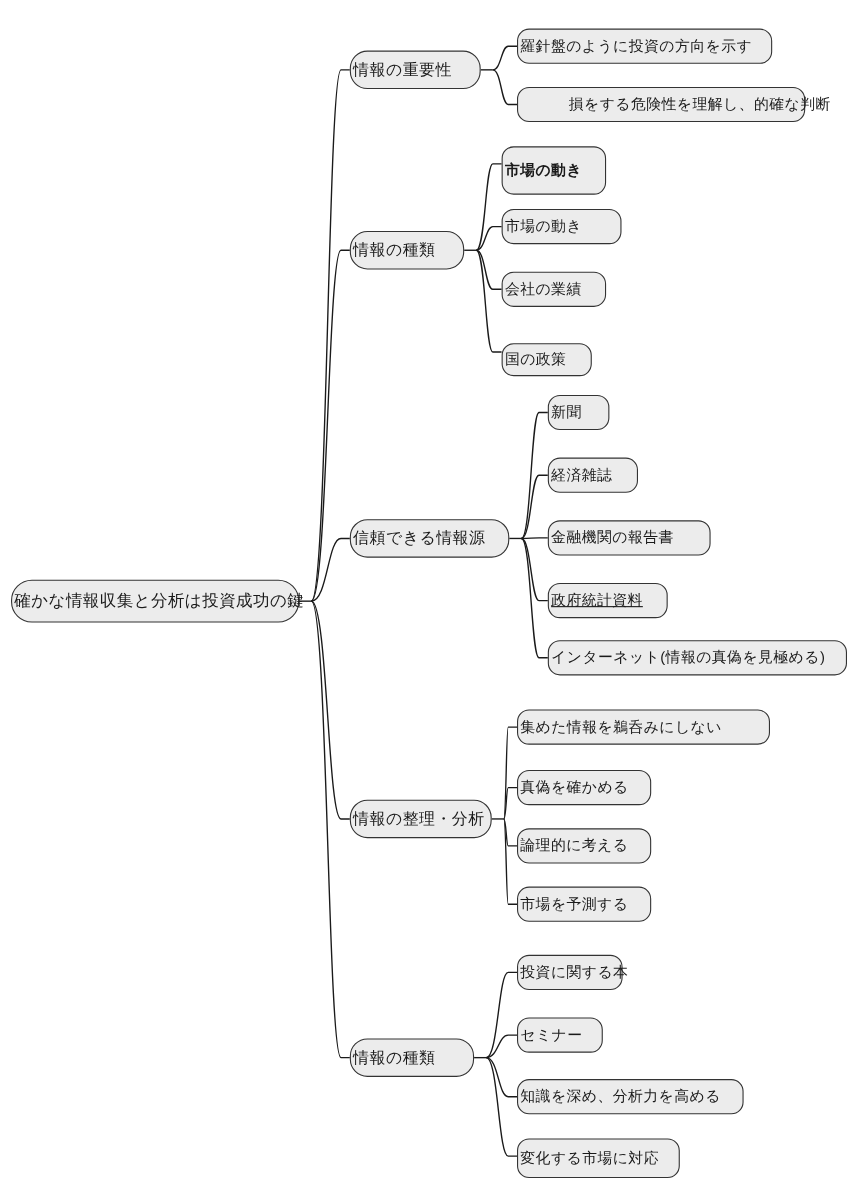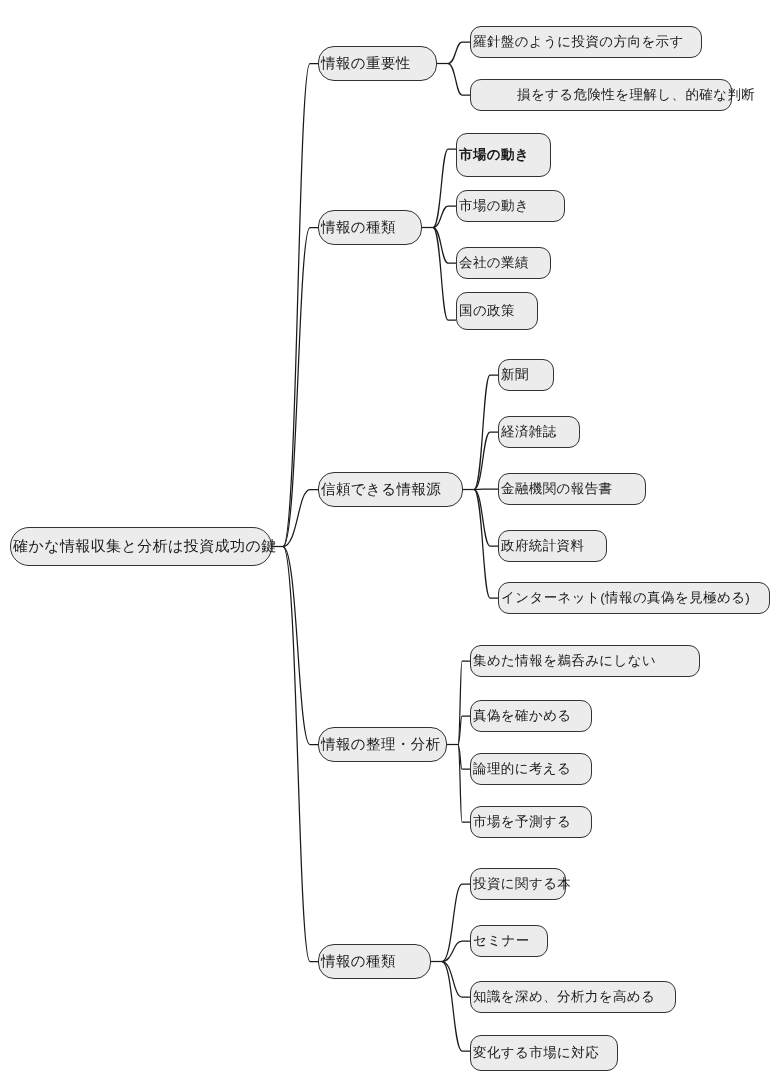--- a/index.html
+++ b/index.html
@@ -116,36 +116,36 @@
       </div>
       <div class="node node-leaf" style="left: 456px; top: 133px; width: 95px; height: 44px; font-weight: bold;">
         <span class="node-label">市場の動き</span>
       </div>
       <div class="node node-leaf" style="left: 456px; top: 190px; width: 109px; height: 32px;">
         <span class="node-label">市場の動き</span>
       </div>
       <div class="node node-leaf" style="left: 456px; top: 247px; width: 95px; height: 32px;">
         <span class="node-label">会社の業績</span>
       </div>
-      <div class="node node-leaf" style="left: 456px; top: 292px; width: 82px; height: 38px;">
+      <div class="node node-leaf" style="left: 456px; top: 312px; width: 82px; height: 30px;">
         <span class="node-label">国の政策</span>
       </div>
       <div class="node node-branch" style="left: 318px; top: 472px; width: 145px; height: 35px;">
         <span class="node-label">信頼できる情報源</span>
       </div>
       <div class="node node-leaf" style="left: 498px; top: 359px; width: 56px; height: 32px;">
         <span class="node-label">新聞</span>
       </div>
       <div class="node node-leaf" style="left: 498px; top: 416px; width: 82px; height: 32px;">
         <span class="node-label">経済雑誌</span>
       </div>
       <div class="node node-leaf" style="left: 498px; top: 473px; width: 148px; height: 32px;">
         <span class="node-label">金融機関の報告書</span>
       </div>
-      <div class="node node-leaf" style="left: 498px; top: 530px; width: 109px; height: 32px;">
+      <div class="node node-leaf" style="left: 498px; top: 530px; width: 109px; height: 32px; text-decoration: underline;">
         <span class="node-label">政府統計資料</span>
       </div>
       <div class="node node-leaf" style="left: 498px; top: 582px; width: 272px; height: 32px;">
         <span class="node-label">インターネット(情報の真偽を見極める)</span>
       </div>
       <div class="node node-branch" style="left: 318px; top: 727px; width: 129px; height: 35px;">
         <span class="node-label">情報の整理・分析</span>
       </div>
       <div class="node node-leaf" style="left: 470px; top: 645px; width: 230px; height: 32px;">
         <span class="node-label">集めた情報を鵜呑みにしない</span>

